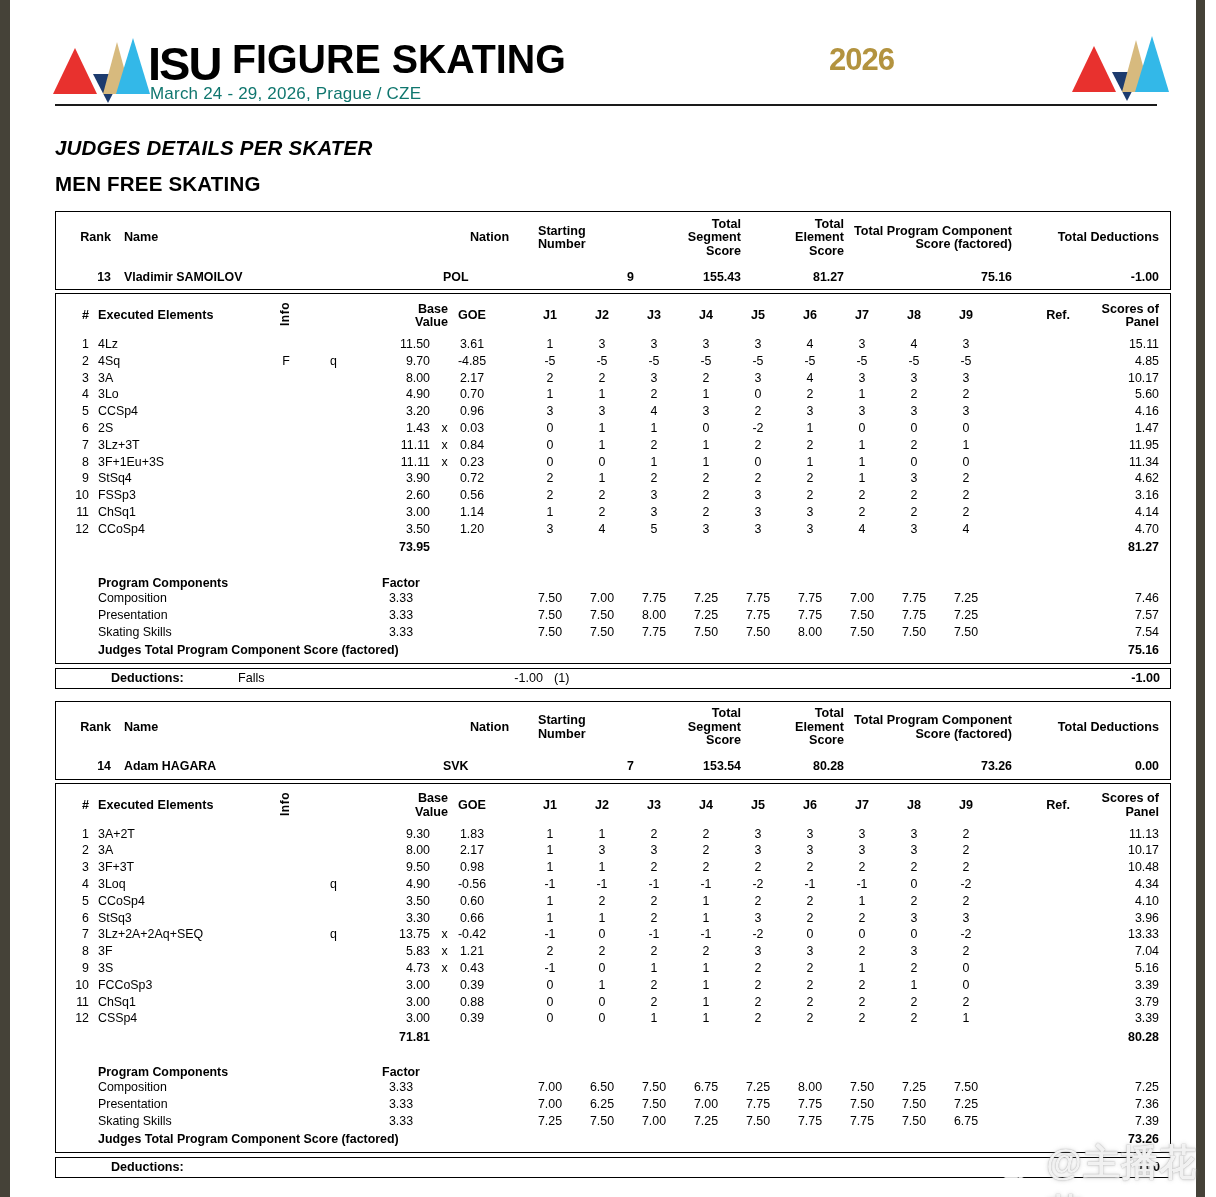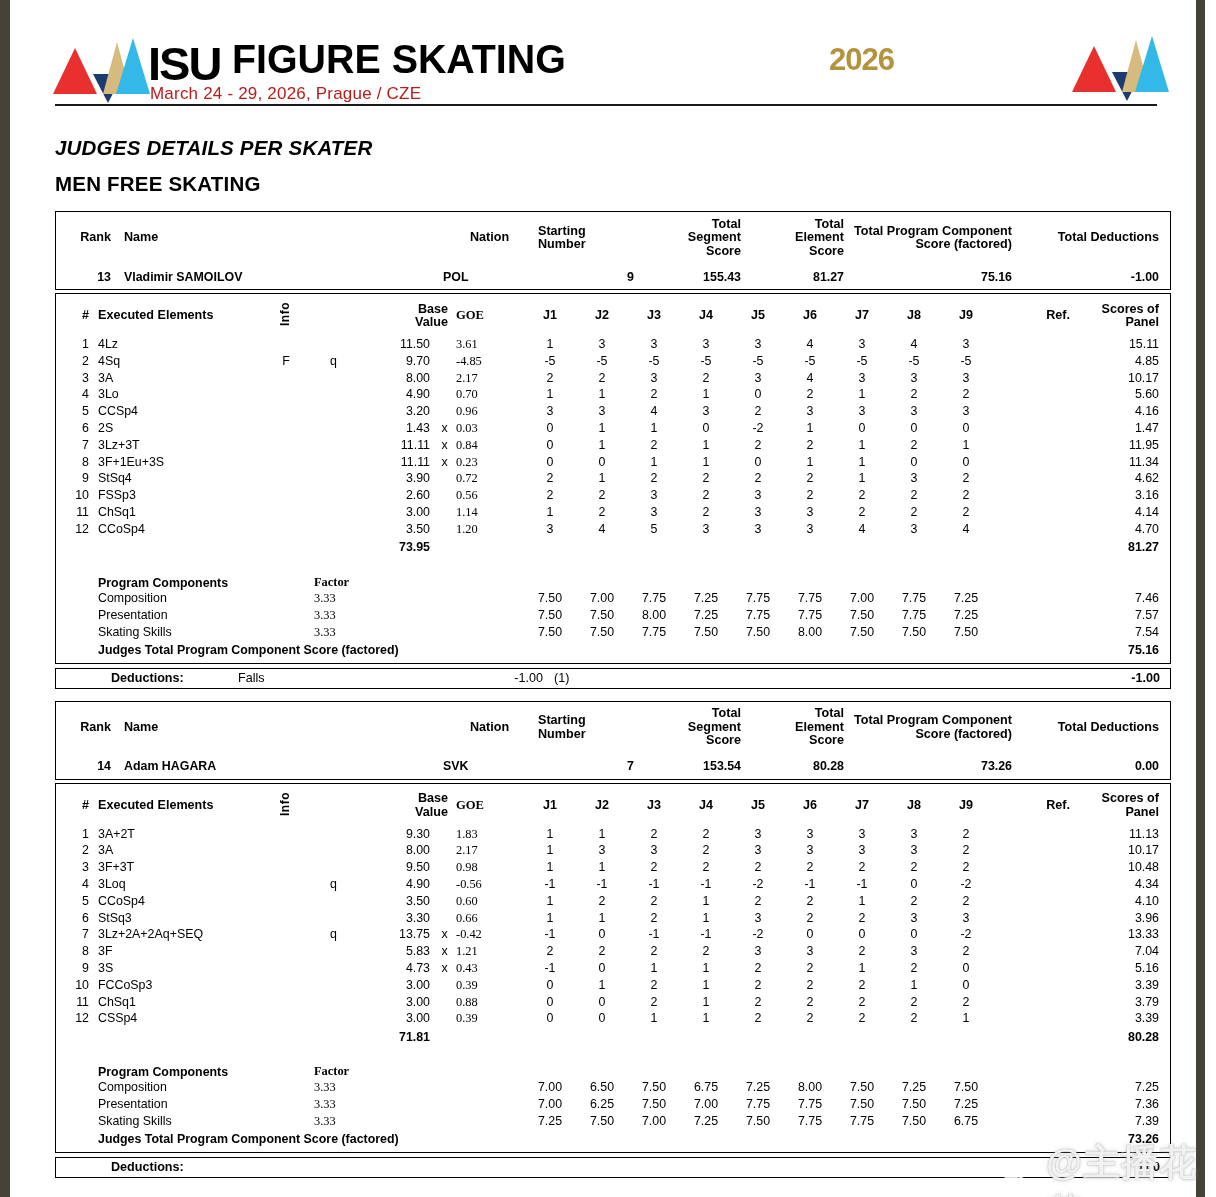--- a/index.html
+++ b/index.html
@@ -10,21 +10,21 @@
   .edge.right { left:1196px; width:9px; }
 
   
   .tris { position:absolute; }
   .tris.l { left:53px; top:36px; }
   .tris.r { left:1072px; top:34px; }
   .brand { position:absolute; left:148px; top:36px; white-space:nowrap; }
   .brand .isu { display:inline-block; font-size:47px; font-weight:bold; letter-spacing:-2px; vertical-align:top; }
   .brand .fsk { display:inline-block; font-size:41px; font-weight:bold; letter-spacing:0; margin-left:12px;
                 transform:scaleX(.96); transform-origin:left; vertical-align:top; line-height:47px;}
-  .dateline { position:absolute; left:150px; top:84px; font-size:17px; color:#b91c1c; letter-spacing:.2px; }
+  .dateline { position:absolute; left:150px; top:84px; font-size:17px; color:#0f766e; letter-spacing:.2px; }
   .ribbon { position:absolute; left:570px; top:44px; width:243px; height:37px;
             background:linear-gradient(100deg,#8f7128 0%,#c6a54e 14%,#ecd countryside 0, #ecd99b 46%,#d9bf72 68%,#8a6c26 100%);
             background:linear-gradient(100deg,#8f7128 0%,#c6a54e 14%,#ecd99b 46%,#d9bf72 68%,#8a6c26 100%);
             clip-path:polygon(1.5% 4%,100% 0%,98.5% 96%,0% 100%);
             display:flex; align-items:center; justify-content:center; }
   .ribbon span { font-size:17.5px; font-weight:bold; color:#141414; letter-spacing:.4px; transform:rotate(-.4deg); }
   .prague { position:absolute; left:829px; top:42px; display:flex; align-items:center; white-space:nowrap; }
   .prague .yr { font-size:31px; font-weight:bold; letter-spacing:-1px; }
   .prague .city { font-size:45px; font-weight:bold; letter-spacing:-1.5px; margin:0 3px; }
   .headrule { position:absolute; left:55px; top:104px; width:1102px; height:2px; background:#1a1a1a; }
@@ -50,21 +50,21 @@
   th.h-num { text-align:right; padding-right:2px; } th.h-ded { text-align:right; padding-right:10px; }
   td.v-rank { text-align:right; } td.v-name { padding-left:13px; }
   td.v-nation { padding-left:2px; } td.v-start { text-align:right; padding-right:4px; }
   td.v-num { text-align:right; padding-right:2px; } td.v-ded { text-align:right; padding-right:10px; }
 
   
   .el-box { margin-top:3px; padding:2px 0 4px 0; }
   .el-head th { font-weight:bold; font-size:12.6px; height:40px; vertical-align:middle; line-height:13.5px; white-space:pre-line; }
   .el-head .vert { display:inline-block; writing-mode:vertical-rl; transform:rotate(180deg); font-weight:bold; font-size:12px; letter-spacing:.5px; }
   .el-rows td { height:16.8px; line-height:16.8px; }
-  td.pad-goe, th.pad-goe { text-align:left; padding-right:36px;font-family:Liberation Serif, serif; }
+  td.pad-goe, th.pad-goe { text-align:center; padding-right:36px; }
   td.pad-base { text-align:right; padding-right:3px; }
   th.pad-basehead { text-align:right; padding-right:8px; }
   td.pad-panel, th.pad-panel { text-align:right; padding-right:10px; }
   th.pad-ref, td.pad-ref { text-align:right; padding-right:2px; }
   .tot-row td { height:19px; font-weight:bold; }
 
   
   .pc-table { margin-top:13px; }
   .pc-head td { font-weight:bold; height:20px; vertical-align:bottom; }
   .pc-rows td { height:17px; line-height:17px; }

